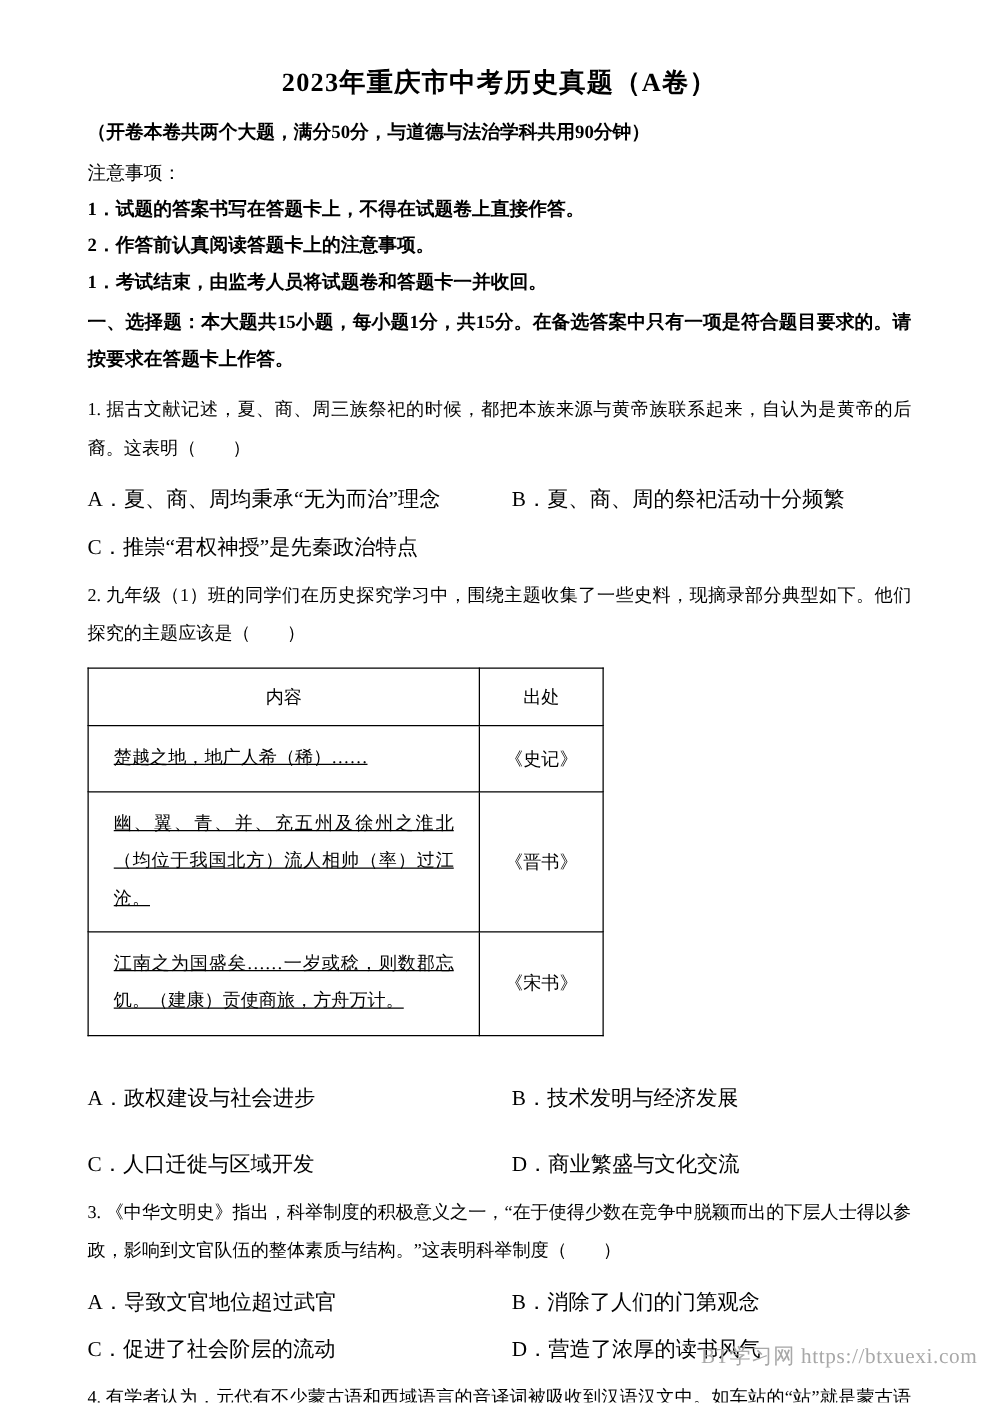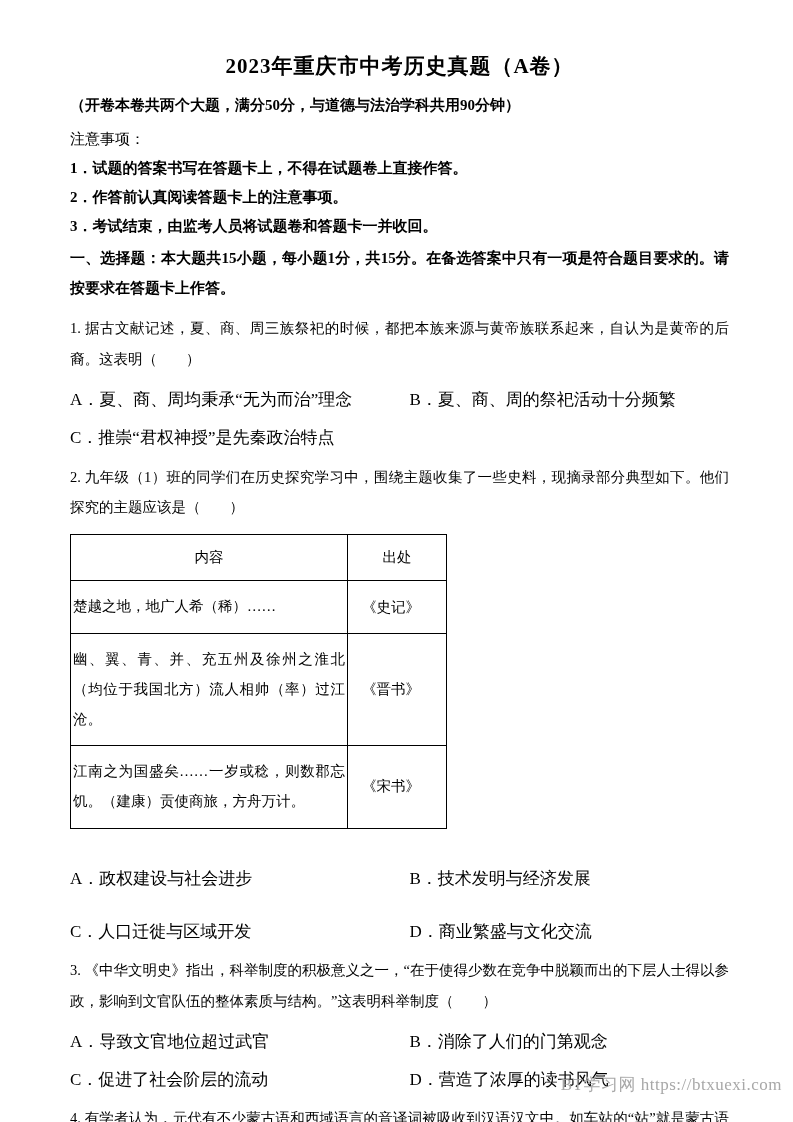--- a/index.html
+++ b/index.html
@@ -71,27 +71,28 @@
     margin: 12px 0 4px 0;
     font-size: 14.5px;
   }
   .qtable th, .qtable td {
     border: 1px solid #000;
     font-weight: normal;
   }
   .qtable th { text-align: center; padding: 13px 10px; }
   .qtable td.content-cell {
     width: 272px;
-    padding: 11px 2px;
+    padding: 11px 20px;
     line-height: 2.05;
     text-align: justify;
+    text-decoration: underline;
   }
   .qtable td.source-cell {
     width: 70px;
-    text-align: left;
+    text-align: center;
     padding: 11px 14px;
   }
   .watermark {
     position: absolute;
     right: 11px;
     bottom: 26px;
     font-size: 17px;
     color: #a8a8a8;
     letter-spacing: 0.5px;
   }
@@ -100,21 +101,21 @@
 <body>
 
 <div class="page">
 
   <h1 class="title">2023年重庆市中考历史真题（A卷）</h1>
   <div class="subtitle">（开卷本卷共两个大题，满分50分，与道德与法治学科共用90分钟）</div>
 
   <div class="notice-heading">注意事项：</div>
   <div class="notice">1．试题的答案书写在答题卡上，不得在试题卷上直接作答。</div>
   <div class="notice">2．作答前认真阅读答题卡上的注意事项。</div>
-  <div class="notice">3．考试结束，由监考人员将试题卷和答题卡一并收回。</div>
+  <div class="notice">1．考试结束，由监考人员将试题卷和答题卡一并收回。</div>
 
   <div class="section-heading">一、选择题：本大题共15小题，每小题1分，共15分。在备选答案中只有一项是符合题目要求的。请按要求在答题卡上作答。</div>
 
   <div class="question">
     <p class="stem">1. 据古文献记述，夏、商、周三族祭祀的时候，都把本族来源与黄帝族联系起来，自认为是黄帝的后裔。这表明（　　）</p>
     <div class="opts">
       <div class="opt">A．夏、商、周均秉承“无为而治”理念</div>
       <div class="opt">B．夏、商、周的祭祀活动十分频繁</div>
       <div class="opt">C．推崇“君权神授”是先秦政治特点</div>
     </div>

